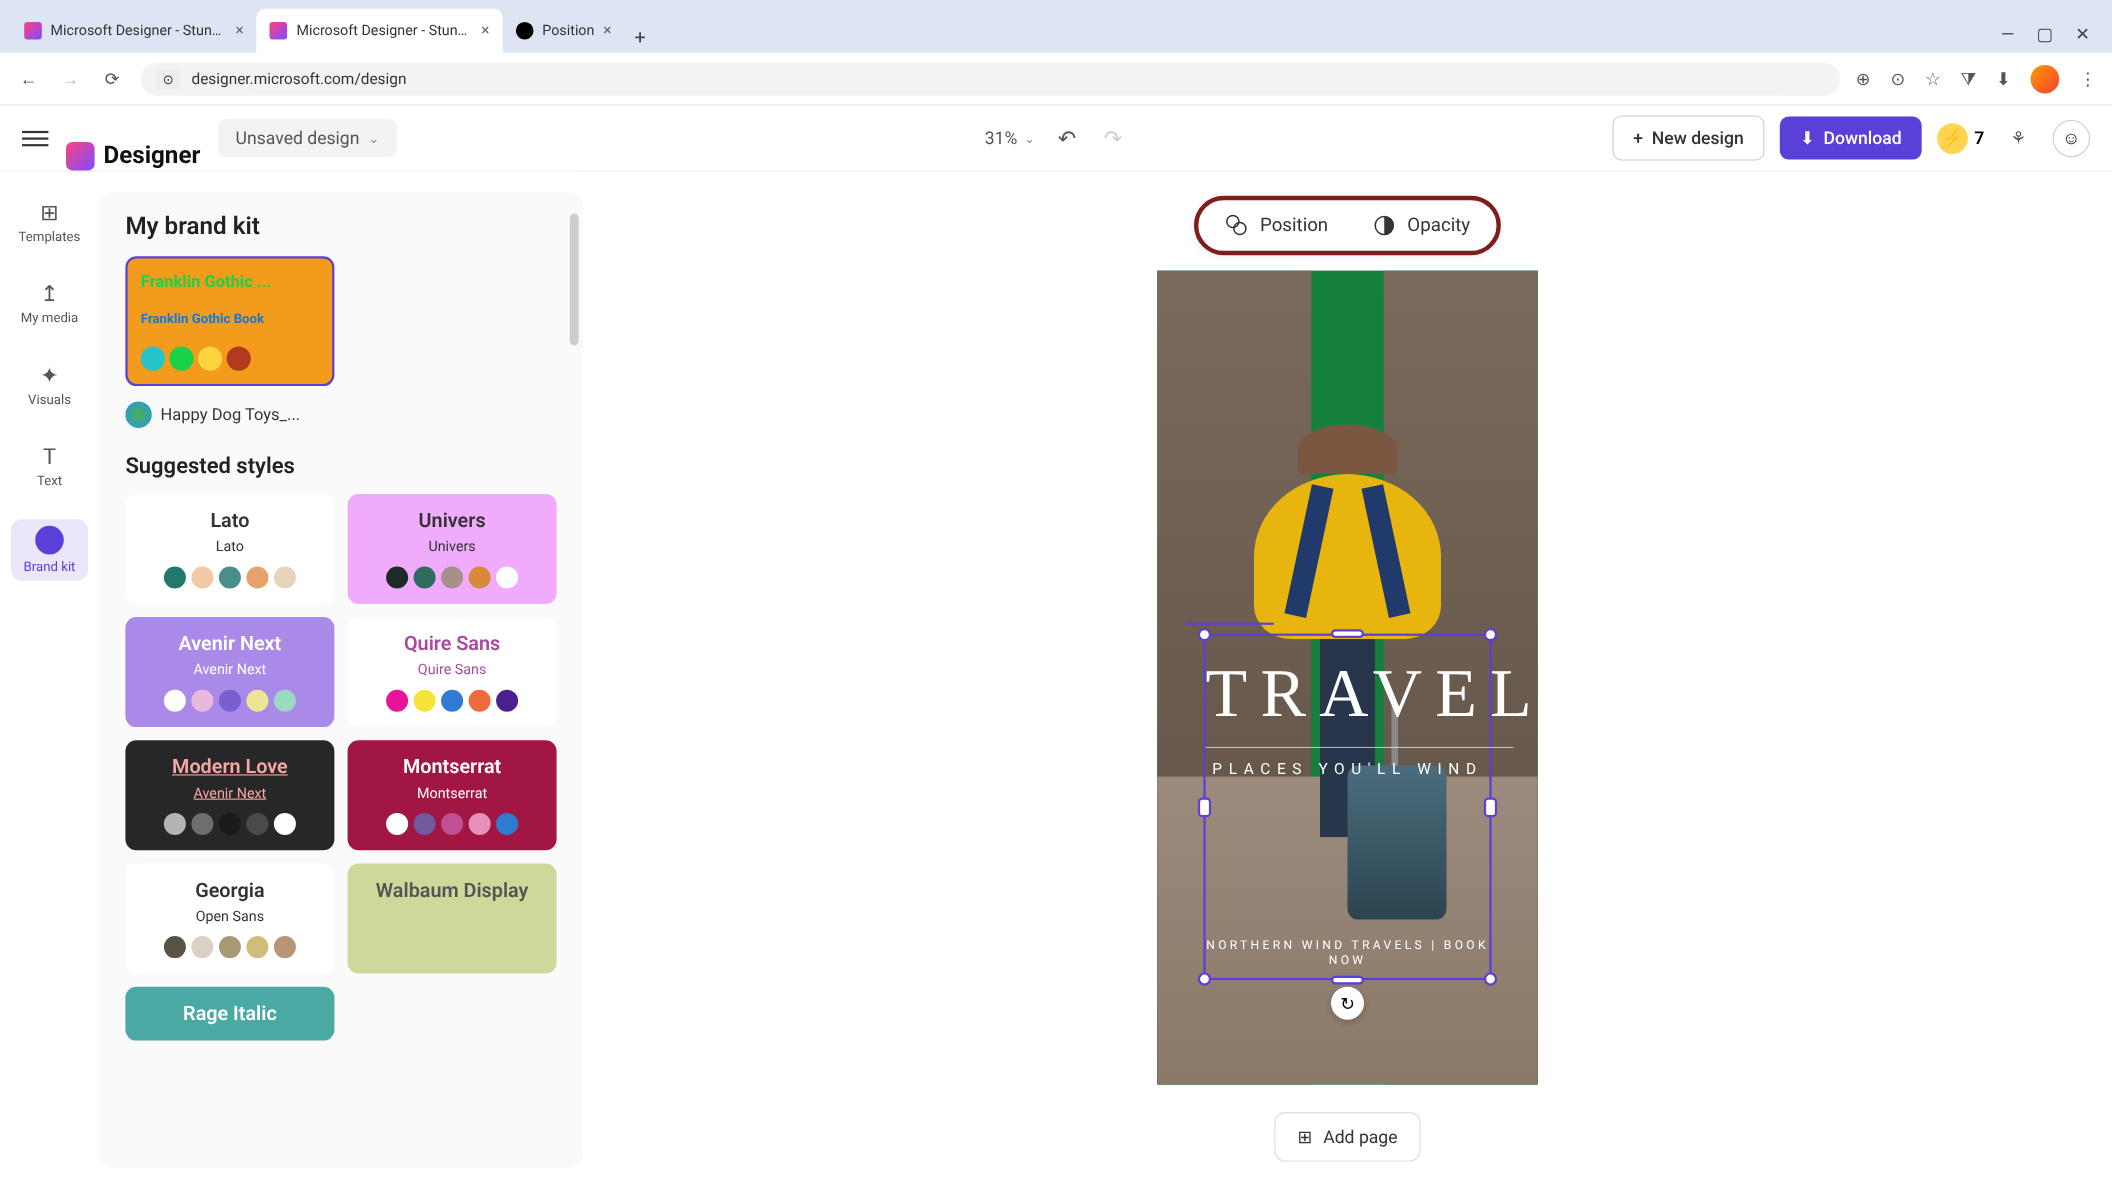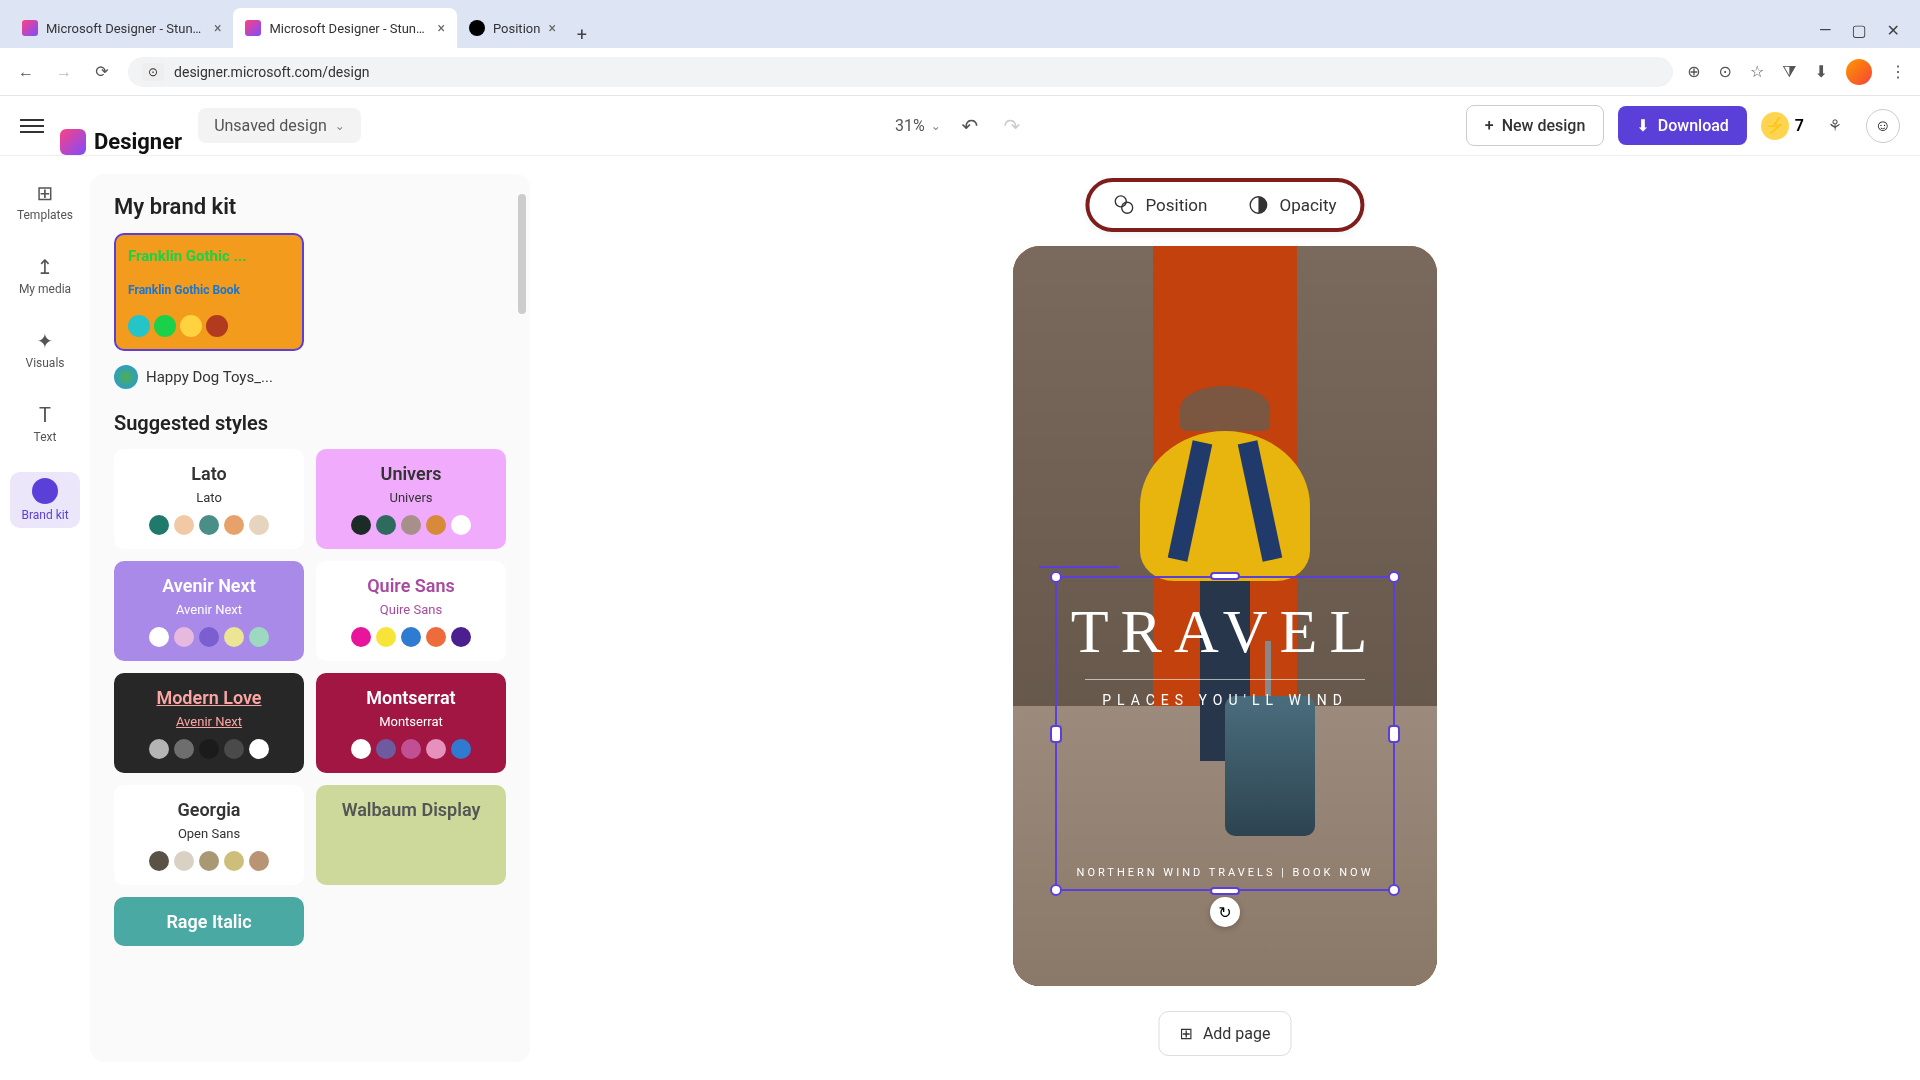--- a/index.html
+++ b/index.html
@@ -75,21 +75,21 @@
 .style-name2 { font-size: 13px; }
 .swatches { display: flex; gap: 5px; margin-top: 4px; }
 .swatches span { width: 20px; height: 20px; border-radius: 50%; }
 
 
 .canvas-wrap { flex: 1; position: relative; background: #fff; }
 .context-bar { position: absolute; top: 22px; left: 50%; transform: translateX(-50%); background: #fff; border: 4px solid #7f1d1d; border-radius: 30px; padding: 12px 24px; display: flex; gap: 40px; box-shadow: 0 2px 8px rgba(0,0,0,0.06); }
 .ctx-item { display: flex; align-items: center; gap: 10px; font-size: 17px; color: #333; }
 .ctx-icon { width: 22px; height: 22px; }
 
-.design-canvas { position: absolute; top: 90px; left: 50%; transform: translateX(-50%); width: 424px; height: 740px; background: #c2410c; overflow: hidden; border-radius: 27px; }
+.design-canvas { position: absolute; top: 90px; left: 50%; transform: translateX(-50%); width: 346px; height: 740px; background: #15803d; overflow: hidden; }
 .bg-scene { position: absolute; inset: 0; }
 .building { position: absolute; top: 0; bottom: 0; width: 140px; background: linear-gradient(180deg,#7a6a5d,#5c4d42); }
 .building.left { left: 0; }
 .building.right { right: 0; }
 .ground { position: absolute; bottom: 0; left: 0; right: 0; height: 280px; background: linear-gradient(180deg,#9c8b7d,#8a7868); }
 .person { position: absolute; left: 50%; top: 140px; transform: translateX(-50%); width: 200px; height: 450px; }
 .hat { width: 90px; height: 45px; background: #7b5640; border-radius: 50% 50% 10% 10%; margin: 0 auto; }
 .jacket { width: 170px; height: 150px; background: #e8b50e; border-radius: 50% 50% 20% 20%; margin: 0 auto; position: relative; }
 .strap { position: absolute; top: 10px; width: 20px; height: 120px; background: #1f3a6b; }
 .strap.l { left: 40px; transform: rotate(12deg); }

